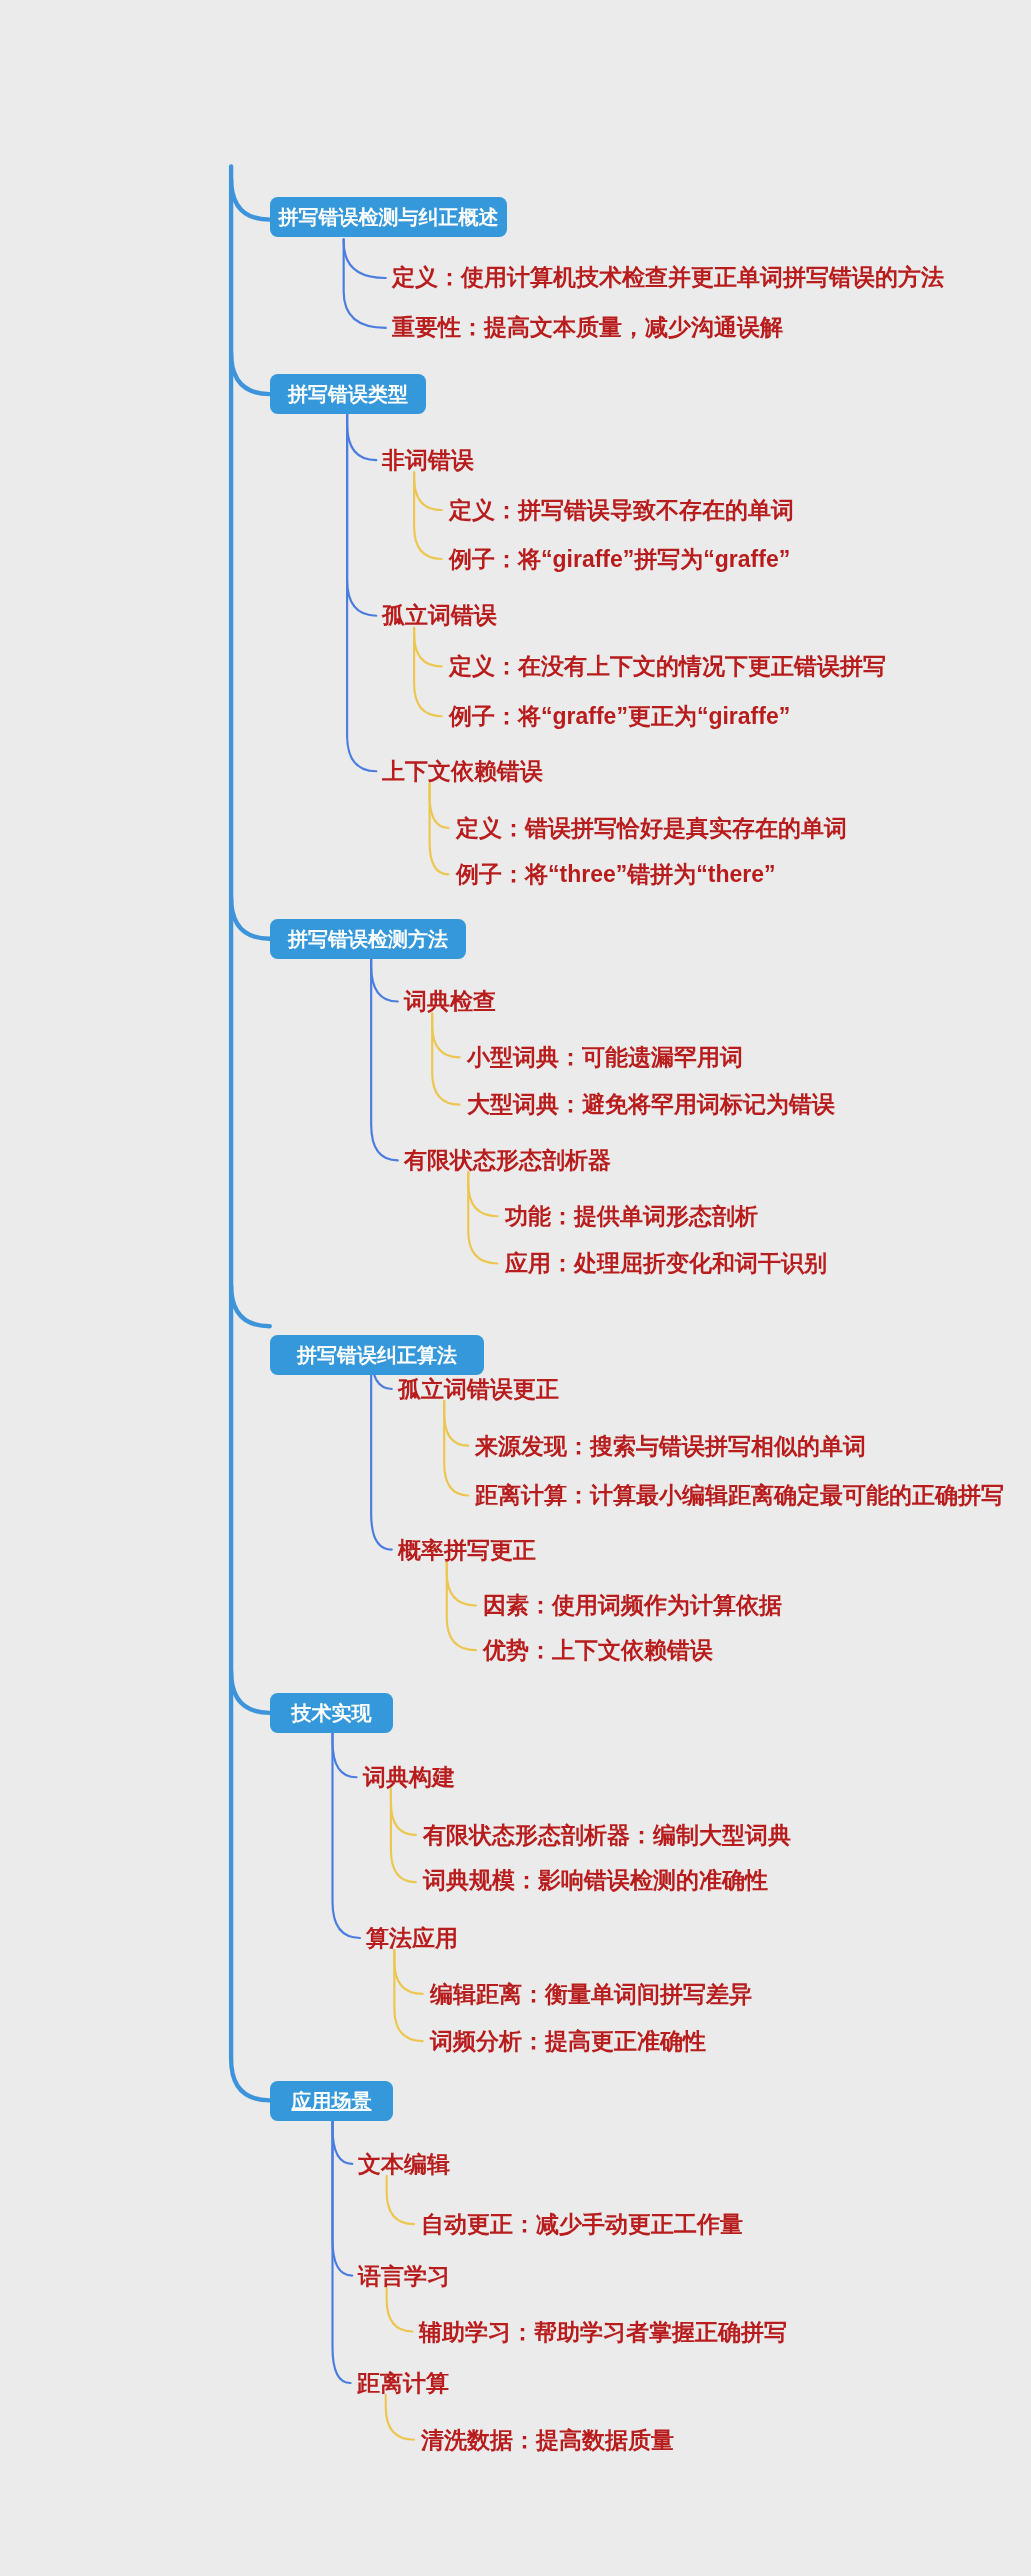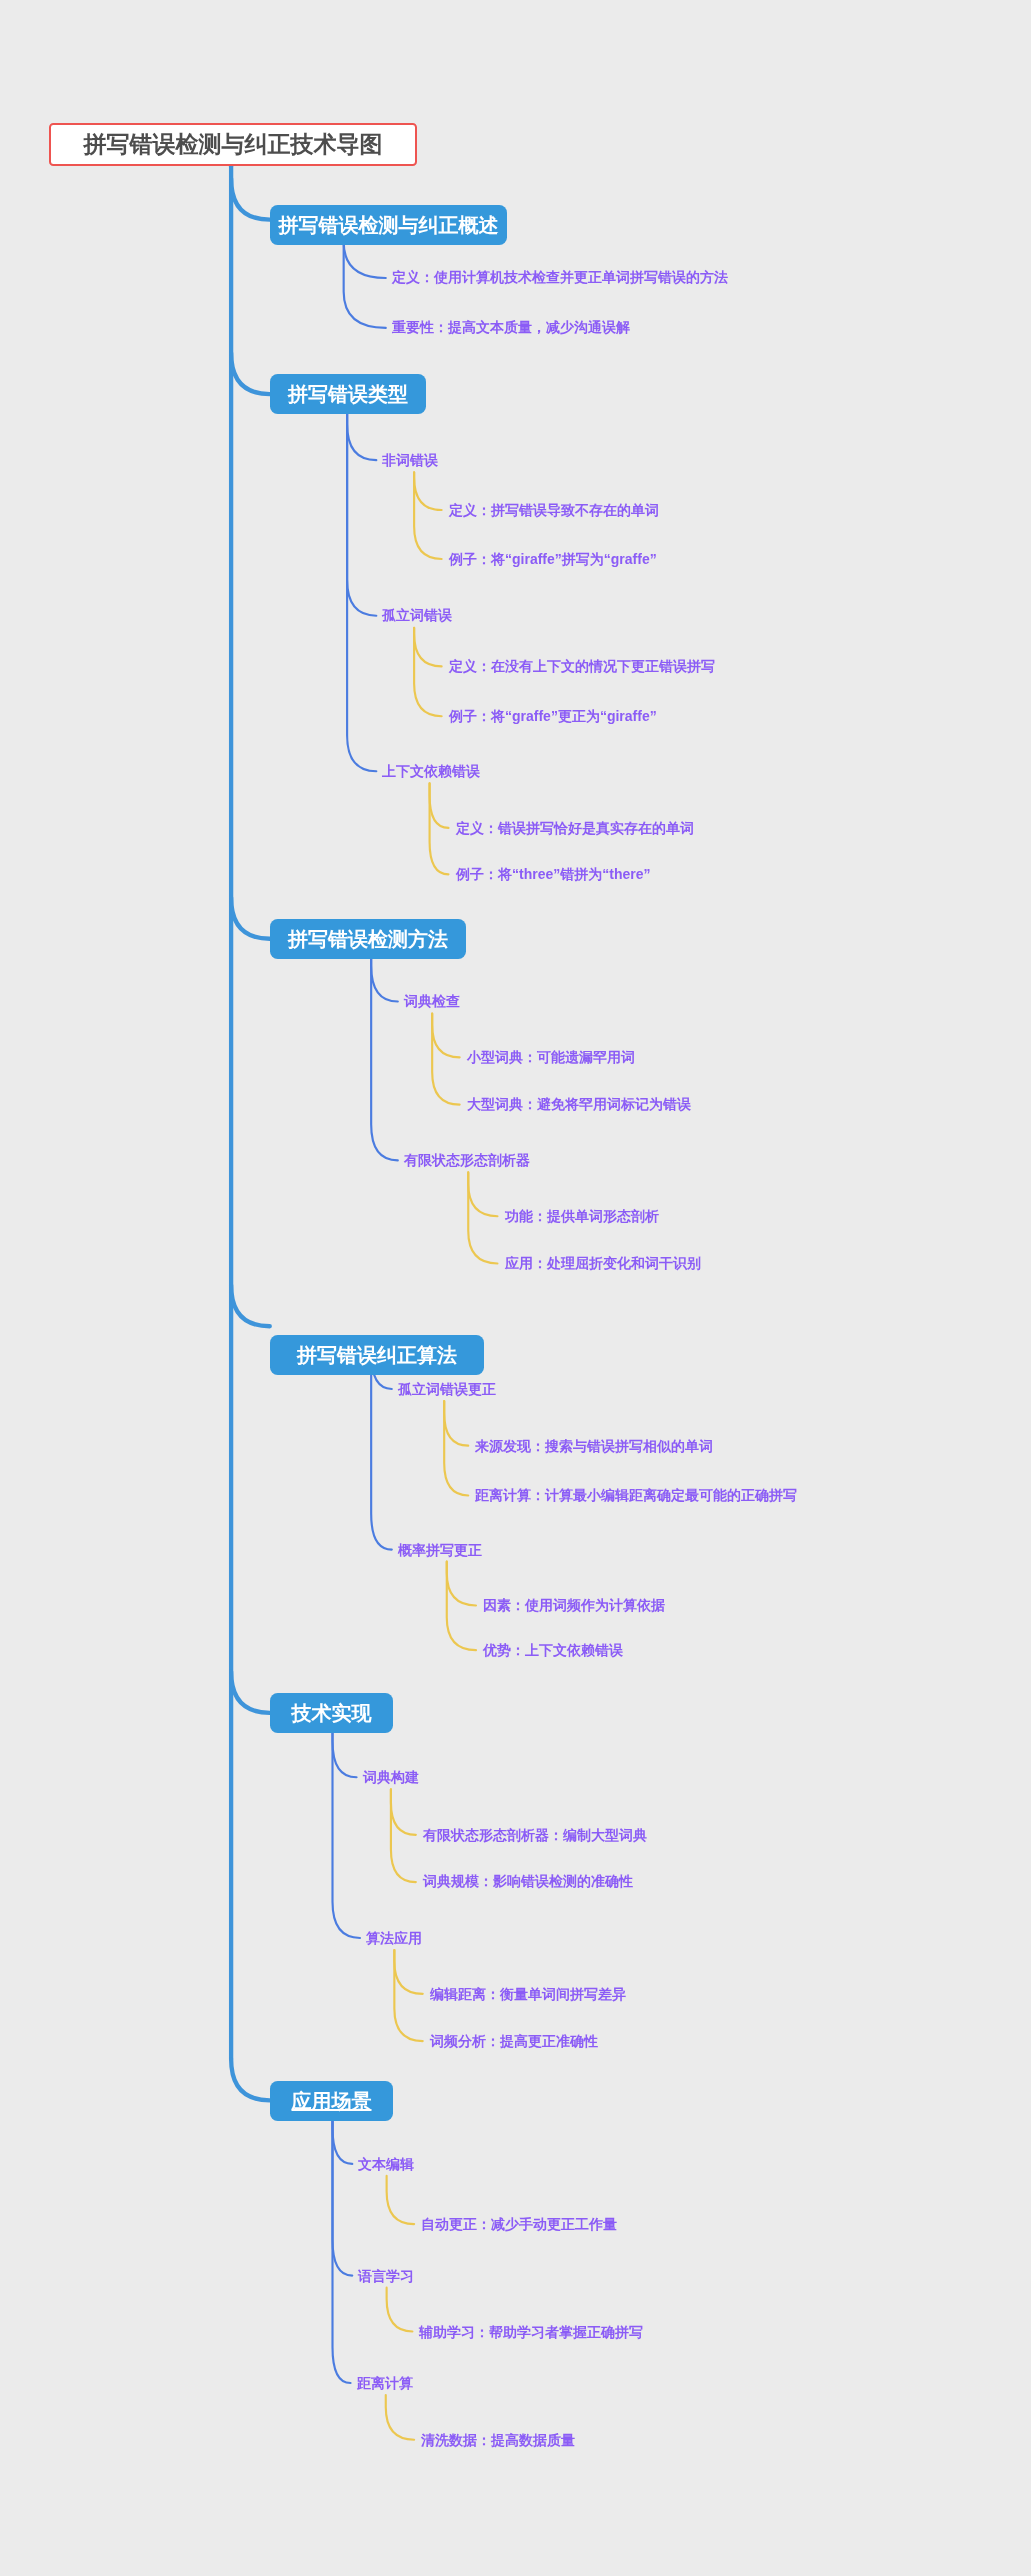--- a/index.html
+++ b/index.html
@@ -45,22 +45,22 @@
     font-weight:bold;
     text-align:center;
     white-space:nowrap;
     display:flex;
     align-items:center;
     justify-content:center;
     cursor:pointer;
   }
   .topic-label{
     position:absolute;
-    color:#8b5cf6;
-    font-size:14px;
+    color:#b91c1c;
+    font-size:23px;
     font-weight:bold;
     line-height:22.3px;
     white-space:nowrap;
     cursor:pointer;
   }
 </style>
 </head>
 <body>
 
 <div id="stage">
@@ -101,22 +101,21 @@
       <path d="M 387 2016 L 387 2213 Q 387 2255 419 2255" fill="none" stroke="#4b7ce0" stroke-width="2.5" stroke-linecap="round"></path>
       <path d="M 459 2269 L 459 2282 Q 459 2320 492 2320" fill="none" stroke="#ecc750" stroke-width="2.5" stroke-linecap="round"></path>
       <path d="M 459 2269 L 459 2337 Q 459 2375 492 2375" fill="none" stroke="#ecc750" stroke-width="2.5" stroke-linecap="round"></path>
       <path d="M 387 2467 L 387 2476 Q 387 2518 410 2518" fill="none" stroke="#4b7ce0" stroke-width="2.5" stroke-linecap="round"></path>
       <path d="M 450 2532 L 450 2550 Q 450 2588 482 2588" fill="none" stroke="#ecc750" stroke-width="2.5" stroke-linecap="round"></path>
       <path d="M 387 2467 L 387 2606 Q 387 2648 410 2648" fill="none" stroke="#4b7ce0" stroke-width="2.5" stroke-linecap="round"></path>
       <path d="M 450 2662 L 450 2675 Q 450 2713 480 2713" fill="none" stroke="#ecc750" stroke-width="2.5" stroke-linecap="round"></path>
       <path d="M 387 2467 L 387 2731 Q 387 2773 408 2773" fill="none" stroke="#4b7ce0" stroke-width="2.5" stroke-linecap="round"></path>
       <path d="M 449 2787 L 449 2801 Q 449 2839 482 2839" fill="none" stroke="#ecc750" stroke-width="2.5" stroke-linecap="round"></path>
     </svg>
-  <div class="root-node" id="root-node" style="left:49px;top:123px;width:368px;height:43px;">拼写错误检测与纠正技术导图</div>
-<div class="branch-node" style="left: 270px; top: 205px; width: 237px; height: 40px;">拼写错误检测与纠正概述</div>
+<div class="branch-node" style="left: 270px; top: 197px; width: 237px; height: 40px;">拼写错误检测与纠正概述</div>
     <div class="topic-label" style="left: 392px; top: 266px;">定义：使用计算机技术检查并更正单词拼写错误的方法</div>
     <div class="topic-label" style="left: 392px; top: 316px;">重要性：提高文本质量，减少沟通误解</div>
     <div class="branch-node" style="left: 270px; top: 374px; width: 156px; height: 40px;">拼写错误类型</div>
     <div class="topic-label" style="left: 382px; top: 449px;">非词错误</div>
     <div class="topic-label" style="left: 449px; top: 499px;">定义：拼写错误导致不存在的单词</div>
     <div class="topic-label" style="left: 449px; top: 548px;">例子：将“giraffe”拼写为“graffe”</div>
     <div class="topic-label" style="left: 382px; top: 604px;">孤立词错误</div>
     <div class="topic-label" style="left: 449px; top: 655px;">定义：在没有上下文的情况下更正错误拼写</div>
     <div class="topic-label" style="left: 449px; top: 705px;">例子：将“graffe”更正为“giraffe”</div>
     <div class="topic-label" style="left: 382px; top: 760px;">上下文依赖错误</div>

